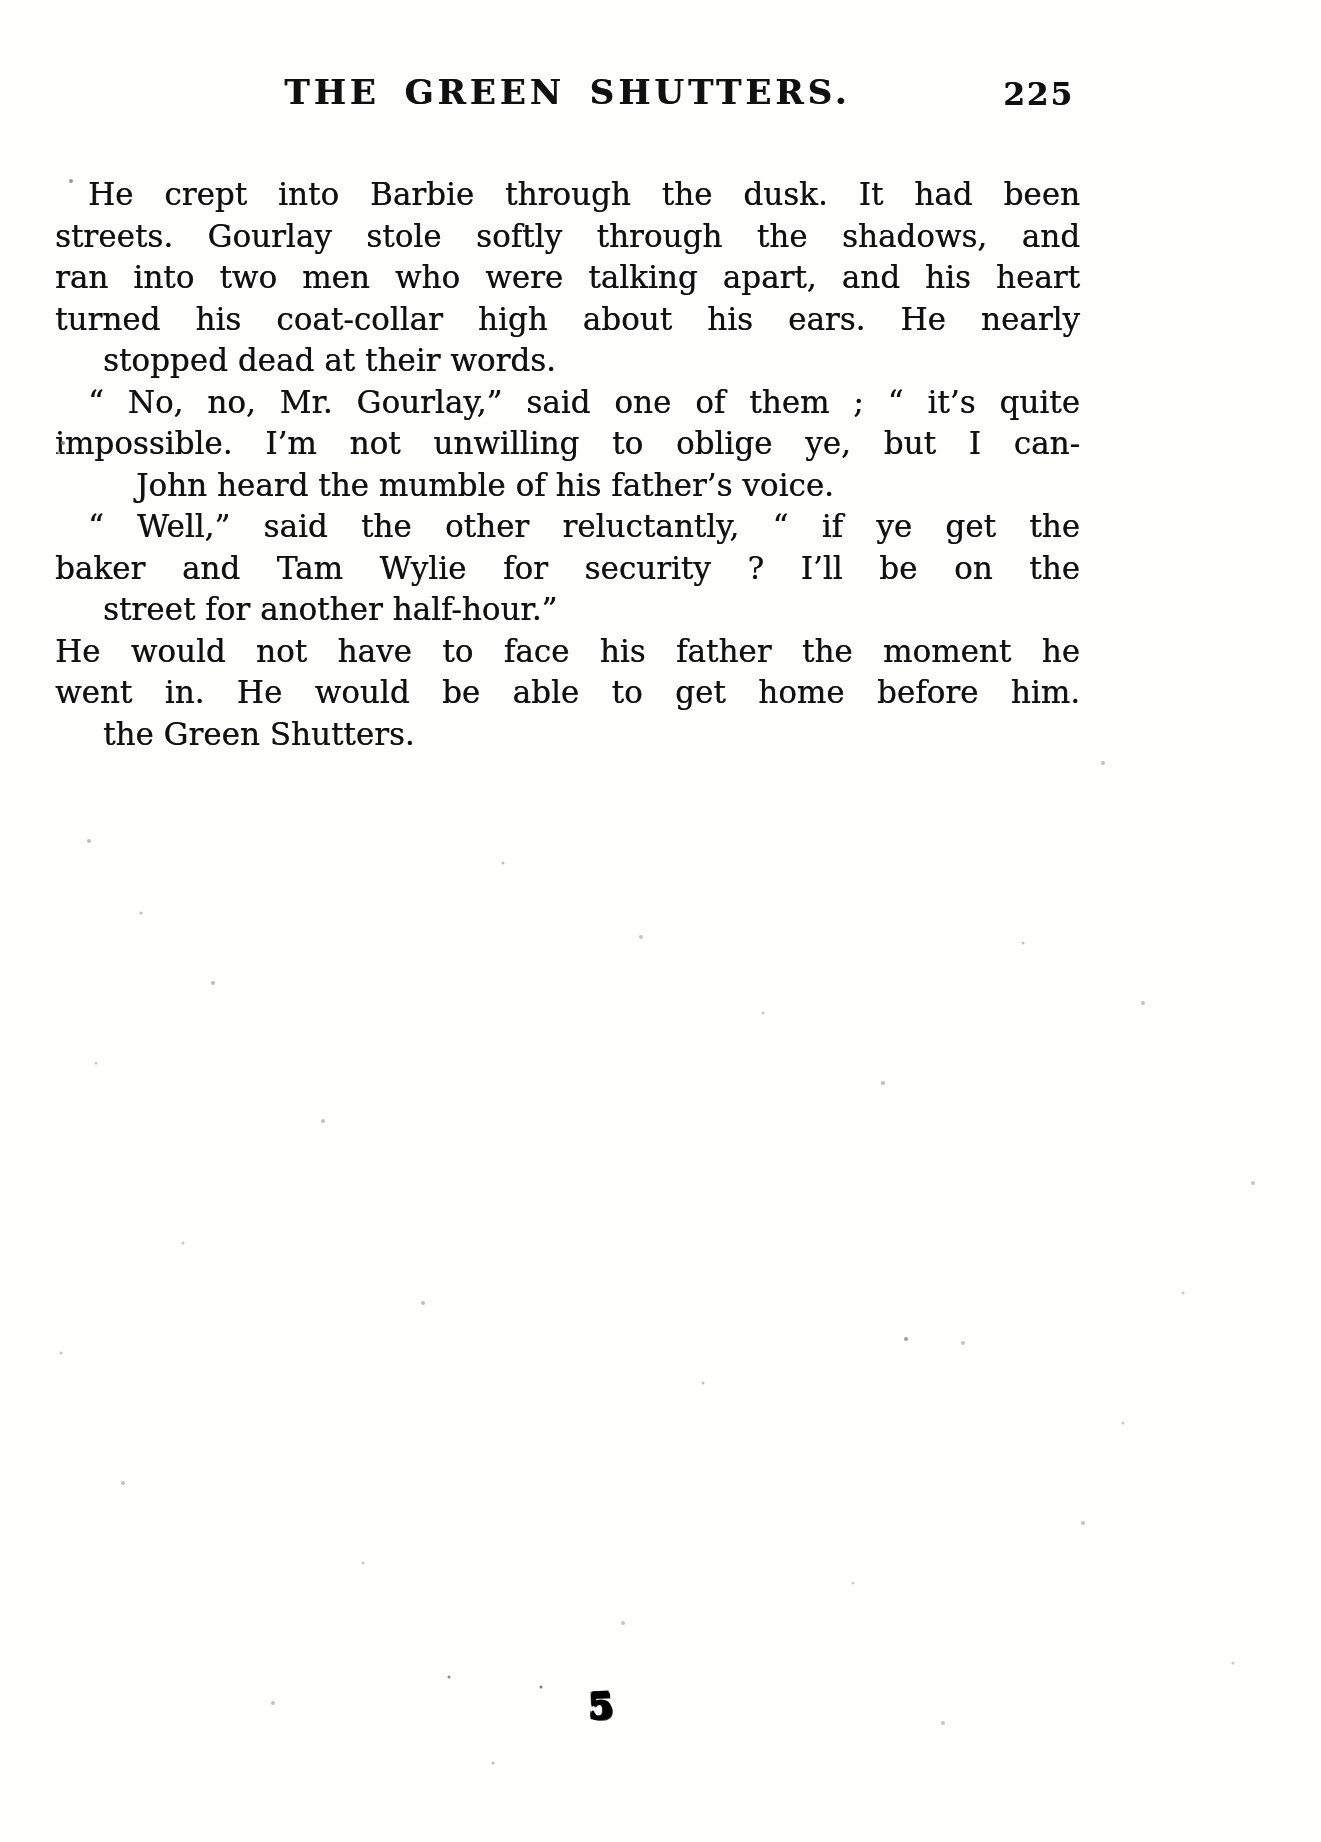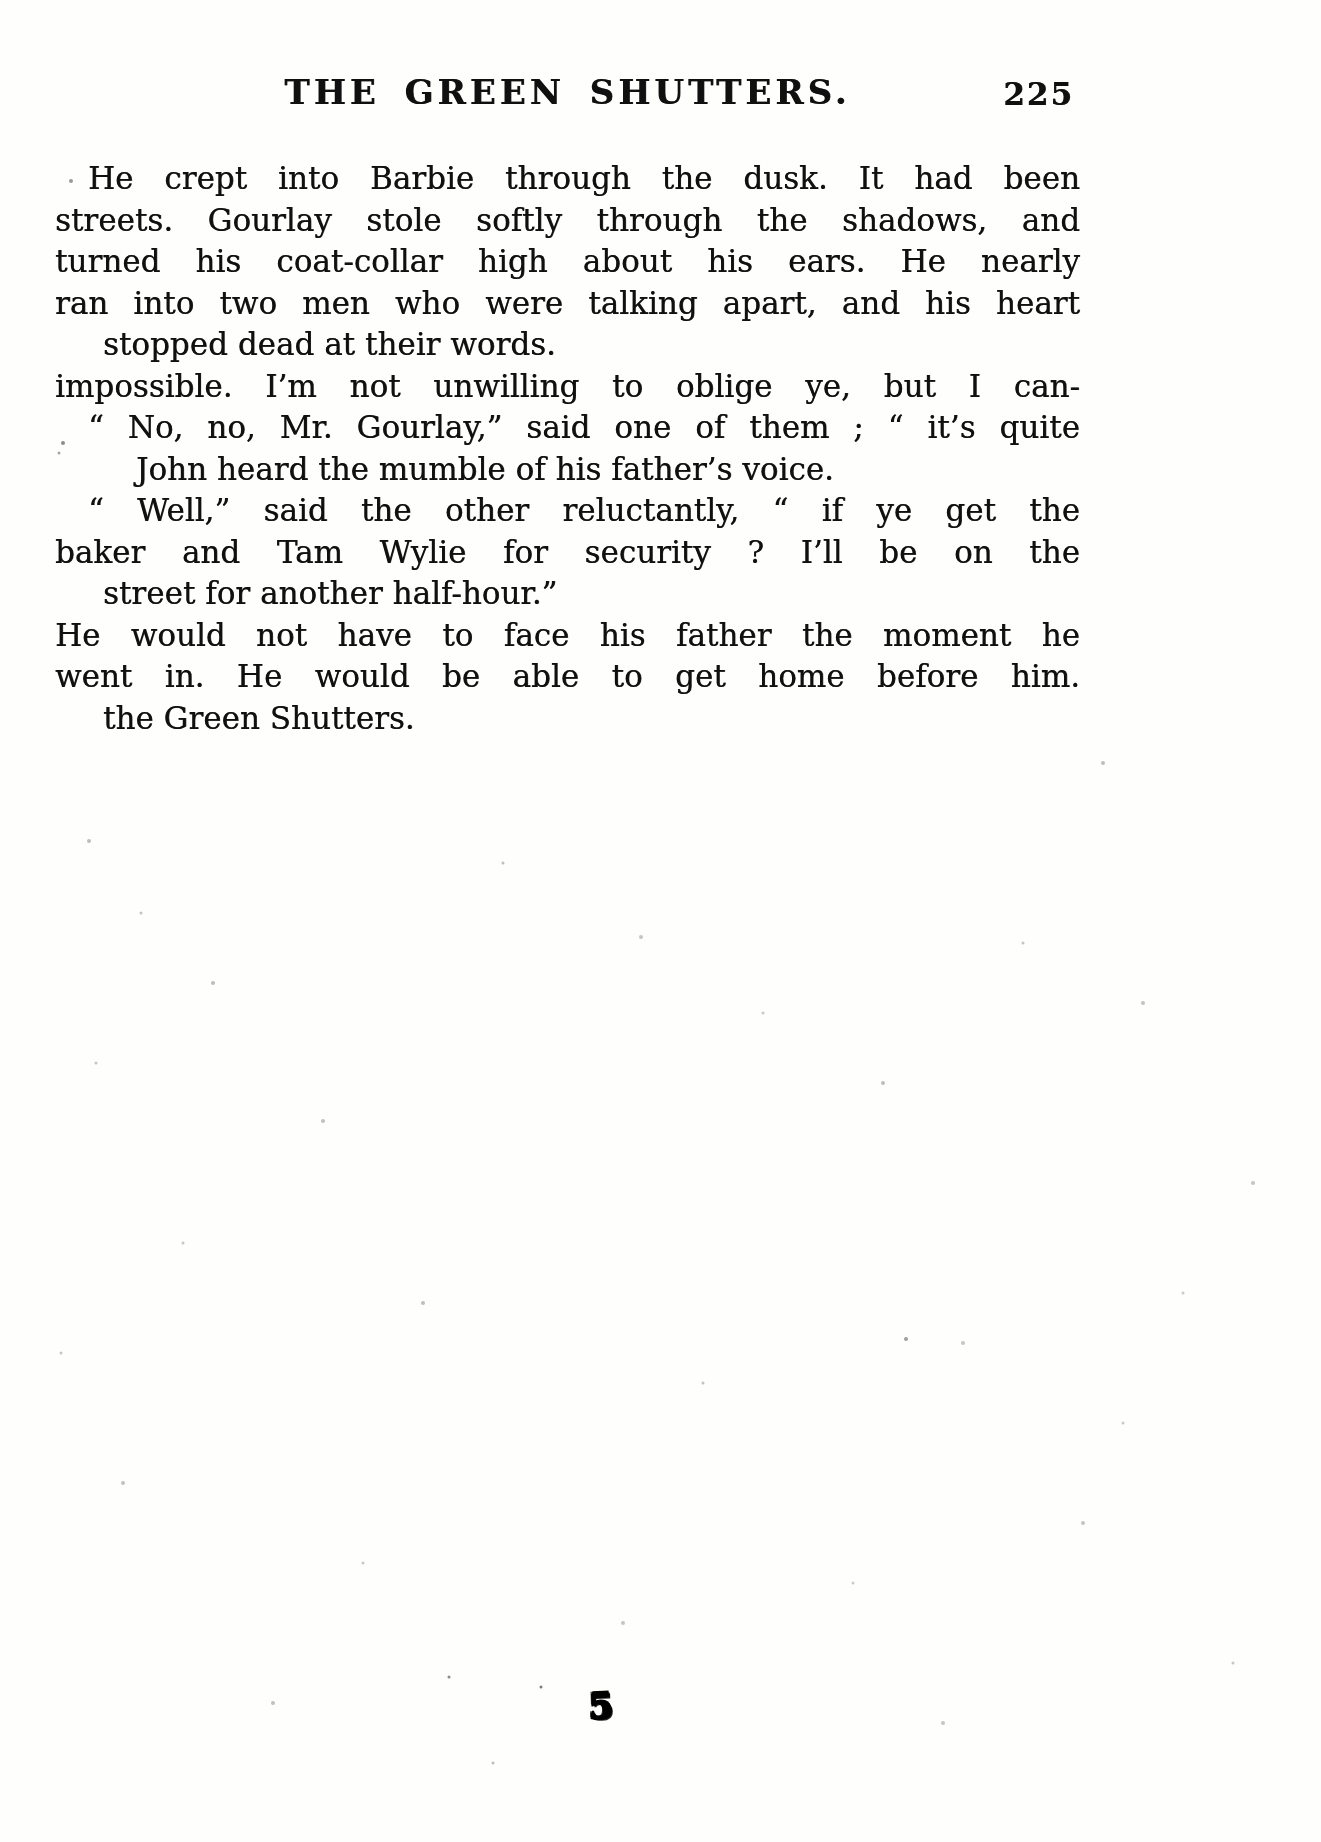--- a/index.html
+++ b/index.html
@@ -31,21 +31,21 @@
   .page-number{
     position:absolute;right:6px;top:4px;
     font-size:31px;font-weight:bold;
     letter-spacing:2px;
     text-shadow:0.5px 0.4px 0 rgba(0,0,0,0.8);
     margin-left:36px;
   }
   
   .bodyblock{
     position:absolute;
-    left:55px;top:158px;width:1025px;
+    left:55px;top:174px;width:1025px;
     font-size:31px;line-height:41.5px;
     text-shadow:0.4px 0.3px 0 rgba(0,0,0,0.72);
   }
   .ln{display:block;white-space:normal;}
   .ln.j{text-align:justify;text-align-last:justify;}
   .ln.l{text-align:left;text-align-last:left;margin-left:48px;}
   .ln.ind{text-indent:33px;}
   
   .signature{
     position:absolute;left:571px;top:1684px;
@@ -86,28 +86,28 @@
   <div class="headrow">
     <div class="running-header">THE GREEN SHUTTERS.</div>
     <div class="page-number">225</div>
   </div>
 
   <div class="bodyblock">
 
     <div>
       <div class="ln j ind">He crept into Barbie through the dusk. It had been</div>
       <div class="ln j">streets. Gourlay stole softly through the shadows, and</div>
+      <div class="ln j">ran into two men who were talking apart, and his heart</div>
       <div class="ln j">turned his coat-collar high about his ears. He nearly</div>
-      <div class="ln j">ran into two men who were talking apart, and his heart</div>
       <div class="ln l">stopped dead at their words.</div>
     </div>
 
     <div>
+      <div class="ln j ind">“ No, no, Mr. Gourlay,” said one of them ; “ it’s quite</div>
       <div class="ln j">impossible. I’m not unwilling to oblige ye, but I can-</div>
-      <div class="ln j ind">“ No, no, Mr. Gourlay,” said one of them ; “ it’s quite</div>
     </div>
 
     <div>
       <div class="ln l ind">John heard the mumble of his father’s voice.</div>
     </div>
 
     <div>
       <div class="ln j ind">“ Well,” said the other reluctantly, “ if ye get the</div>
       <div class="ln j">baker and Tam Wylie for security ? I’ll be on the</div>
       <div class="ln l">street for another half-hour.”</div>

